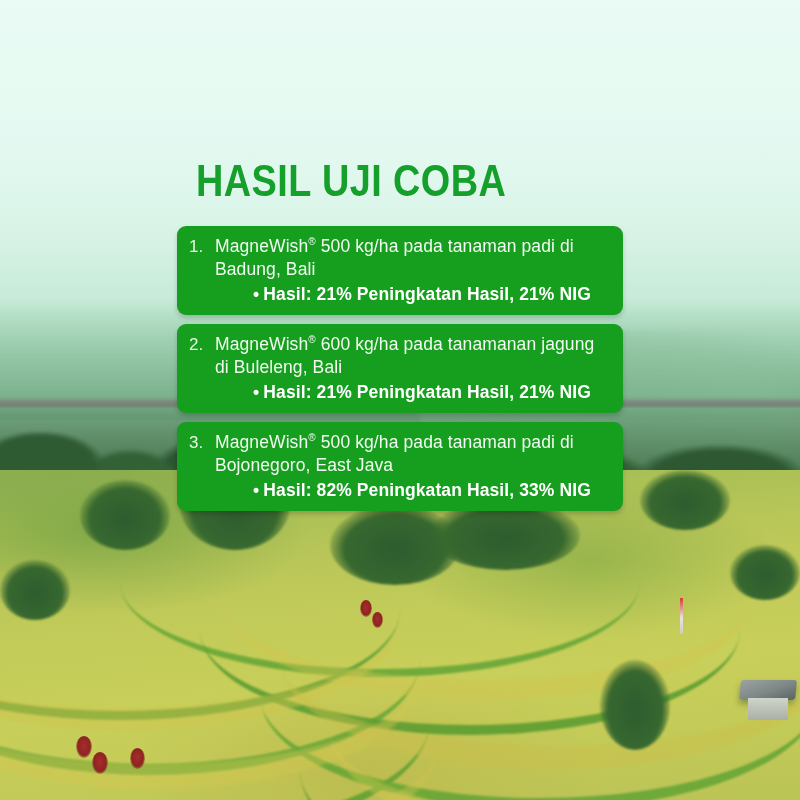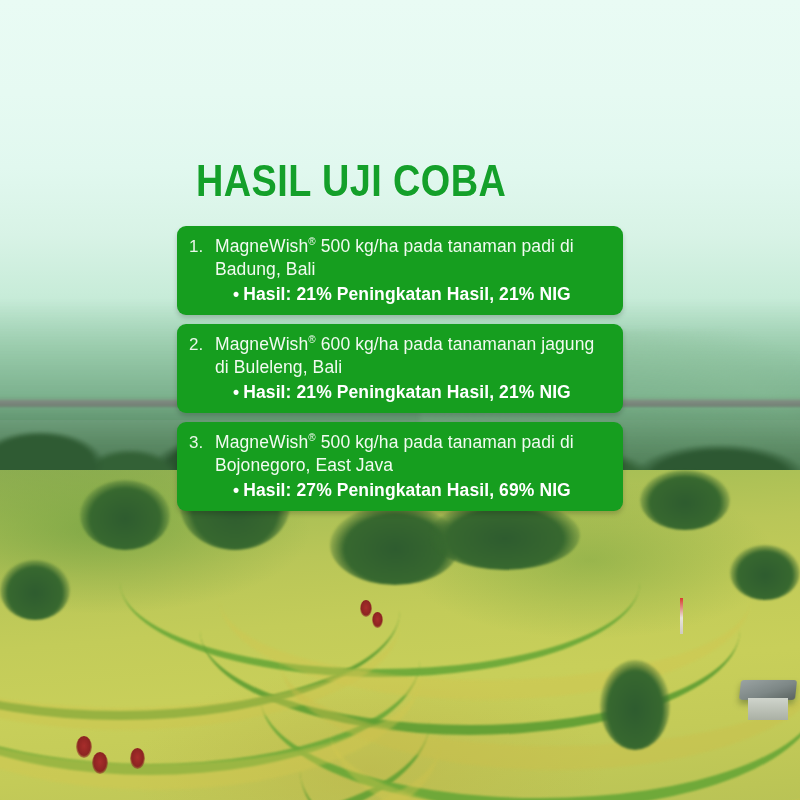--- a/index.html
+++ b/index.html
@@ -189,20 +189,21 @@
   }
   .result {
     margin-top: 2px;
     padding-left: 44px;
     font-size: 17.5px;
     line-height: 23px;
     font-weight: bold;
     color: #ffffff;
     letter-spacing: 0.1px;
     white-space: nowrap;
+    text-align: center;
   }
   .bullet { margin-right: 4px; }
 </style>
 </head>
 <body>
 
 <div id="stage">
 
   <div class="photo">
     <div class="sky"></div>
@@ -295,19 +296,19 @@
       <div class="card">
         <div class="card-row">
           <div class="num">3.</div>
           <div class="body">
             <div class="line1">
               <span>MagneWish</span><sup>®</sup><span> 500 kg/ha pada tanaman padi di Bojonegoro, East Java</span>
             </div>
           </div>
         </div>
         <div class="result">
-          <span class="bullet">•</span><span>Hasil:</span> <span>27% Peningkatan Hasil, 69% NIG</span>
+          <span class="bullet">•</span><span>Hasil:</span> <span>82% Peningkatan Hasil, 33% NIG</span>
         </div>
       </div>
 
     </div>
   </div>
 </div>
 
 </body></html>

